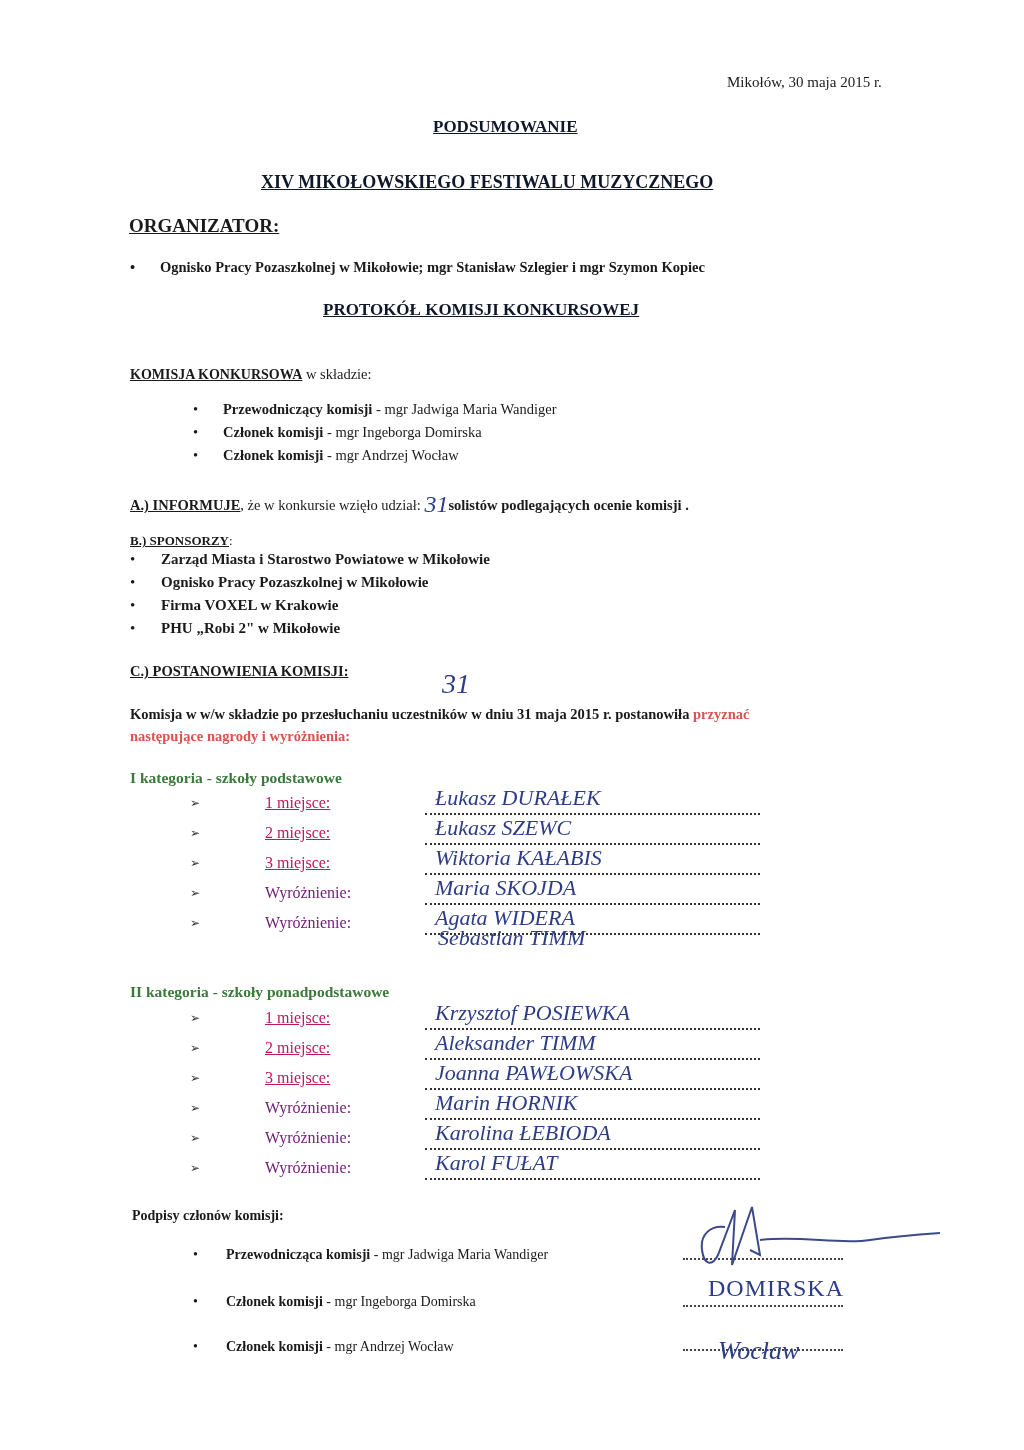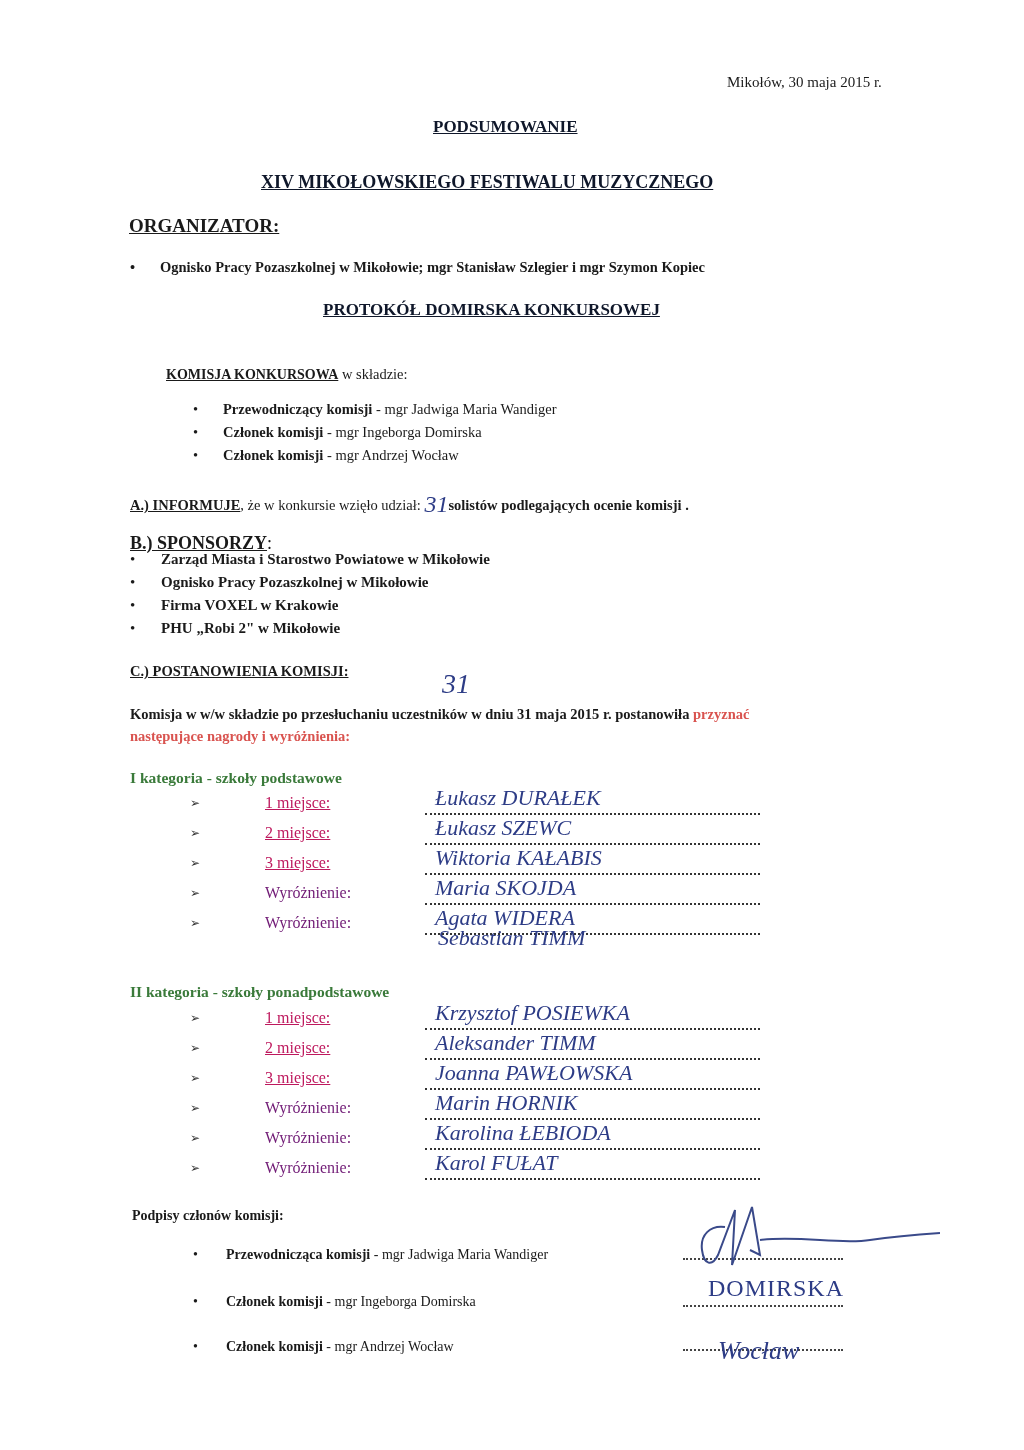--- a/index.html
+++ b/index.html
@@ -10,29 +10,29 @@
   .title-blue { color: #0f172a; font-weight: bold; text-decoration: underline; font-size: 17px; white-space: nowrap; }
   .t1 { top: 117px; left: 433px; }
   .t2 { top: 152px; left: 261px; font-size: 18px; margin-top: 20px; }
   .section { font-weight: bold; text-decoration: underline; }
   .org { top: 215px; left: 129px; font-size: 19px; }
   .bullet-line { font-size: 14.5px; white-space: nowrap; }
   .bullet-line .dot { display: inline-block; width: 30px; }
   .b { font-weight: bold; }
   .org-item { top: 259px; left: 130px; }
   .prot { top: 300px; left: 323px; font-size: 17px; }
-  .komisja { top: 366px; left: 130px; font-size: 14.5px; margin-left: 36px; }
+  .komisja { top: 366px; left: 130px; font-size: 14.5px; }
   .komisja .section { font-size: 14px; }
   .members { top: 401px; left: 193px; }
   .members div { height: 23px; font-size: 14.5px; }
   .members .dot { display: inline-block; width: 30px; }
   .infoA { top: 491px; left: 130px; font-size: 14.5px; white-space: nowrap; }
   .hand { font-family: Liberation Serif, serif; color: #2d3c86; font-style: italic; }
   .hand-num { font-size: 24px; vertical-align: -2px; }
-  .sponsors-head { top: 533px; left: 130px; font-size: 18px; }
+  .sponsors-head { top: 533px; left: 130px; font-size: 13px; }
   .sponsors { top: 551px; left: 130px; }
   .sponsors div { height: 23px; font-size: 15px; font-weight: bold; }
   .sponsors .dot { display: inline-block; width: 31px; font-weight: normal; }
   .postH { top: 663px; left: 130px; font-size: 14.5px; }
   .hand31b { top: 668px; left: 442px; font-size: 28px; }
   .komP { top: 703px; left: 130px; width: 800px; font-size: 14.5px; font-weight: bold; line-height: 22px; }
   .red { color: #d9534f; }
   .cat { font-weight: bold; color: #3a7a3a; font-size: 15.5px; white-space: nowrap; }
   .cat1 { top: 769px; left: 130px; }
   .cat2 { top: 983px; left: 130px; }
@@ -55,21 +55,21 @@
 
 <div class="abs date">Mikołów,  30  maja 2015 r.</div>
 <div class="abs title-blue t1">PODSUMOWANIE</div>
 <div class="abs title-blue t2">XIV MIKOŁOWSKIEGO FESTIWALU MUZYCZNEGO</div>
 
 <div class="abs section org">ORGANIZATOR:</div>
 <div class="abs bullet-line org-item b">
   <span class="dot">•</span><span>Ognisko Pracy Pozaszkolnej w Mikołowie; mgr Stanisław Szlegier i mgr Szymon Kopiec</span>
 </div>
 
-<div class="abs title-blue prot">PROTOKÓŁ  DOMIRSKA  KONKURSOWEJ</div>
+<div class="abs title-blue prot">PROTOKÓŁ  KOMISJI  KONKURSOWEJ</div>
 
 <div class="abs komisja">
   <span class="section b">KOMISJA  KONKURSOWA</span><span> w składzie:</span>
 </div>
 <div class="abs members">
   <div><span class="dot">•</span><span class="b">Przewodniczący komisji</span><span> -  mgr Jadwiga Maria Wandiger</span></div>
   <div><span class="dot">•</span><span class="b">Członek komisji</span><span> -  mgr Ingeborga Domirska</span></div>
   <div><span class="dot">•</span><span class="b">Członek komisji</span><span> -  mgr Andrzej Wocław</span></div>
 </div>
 

